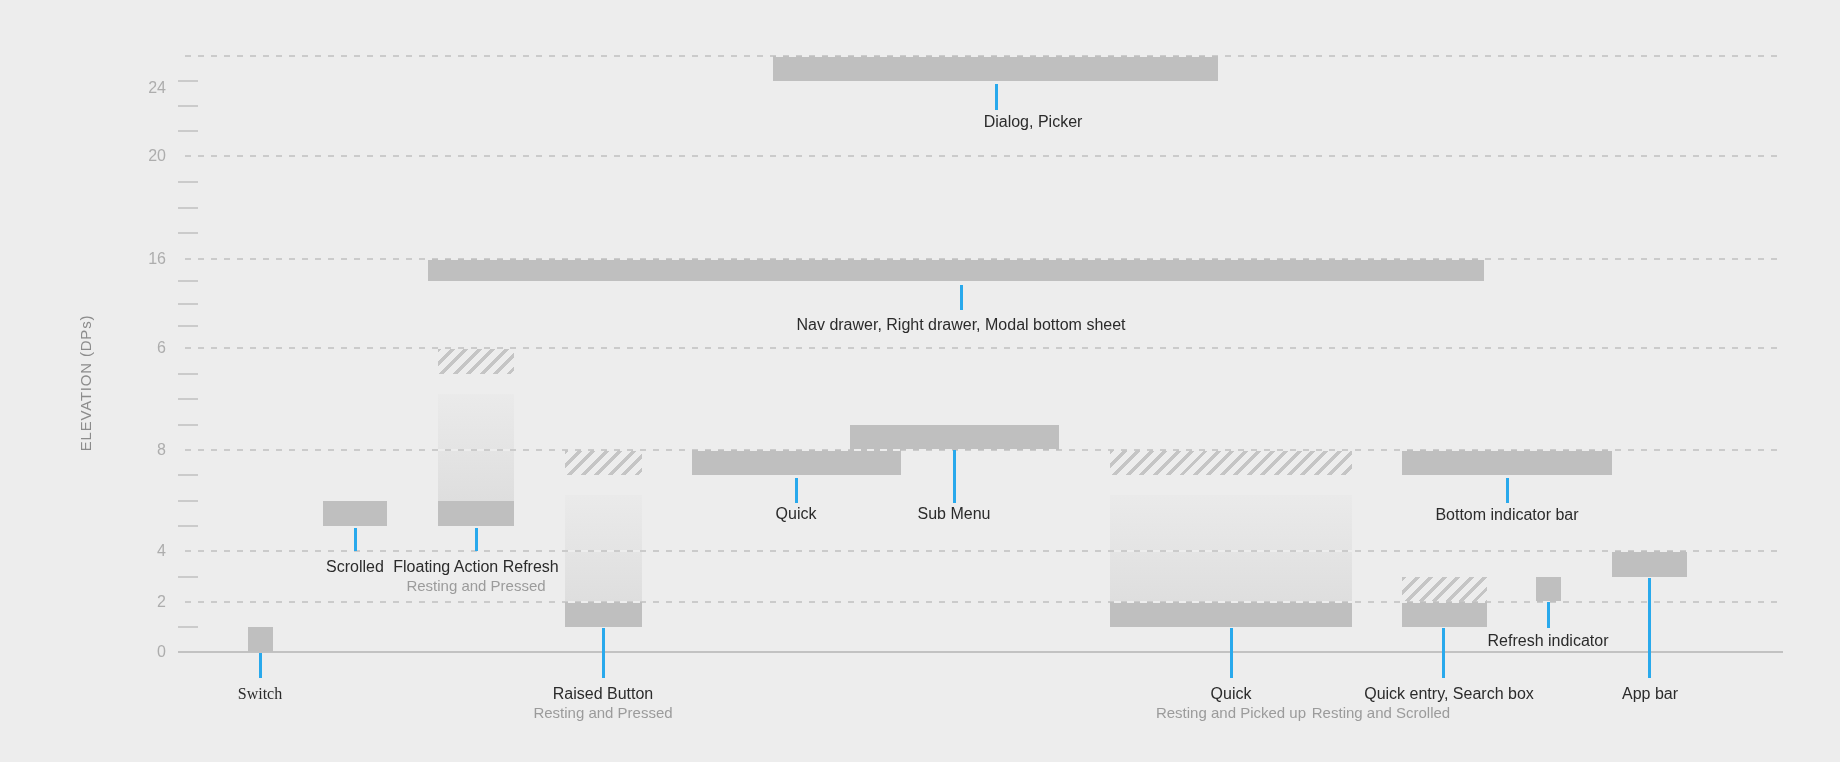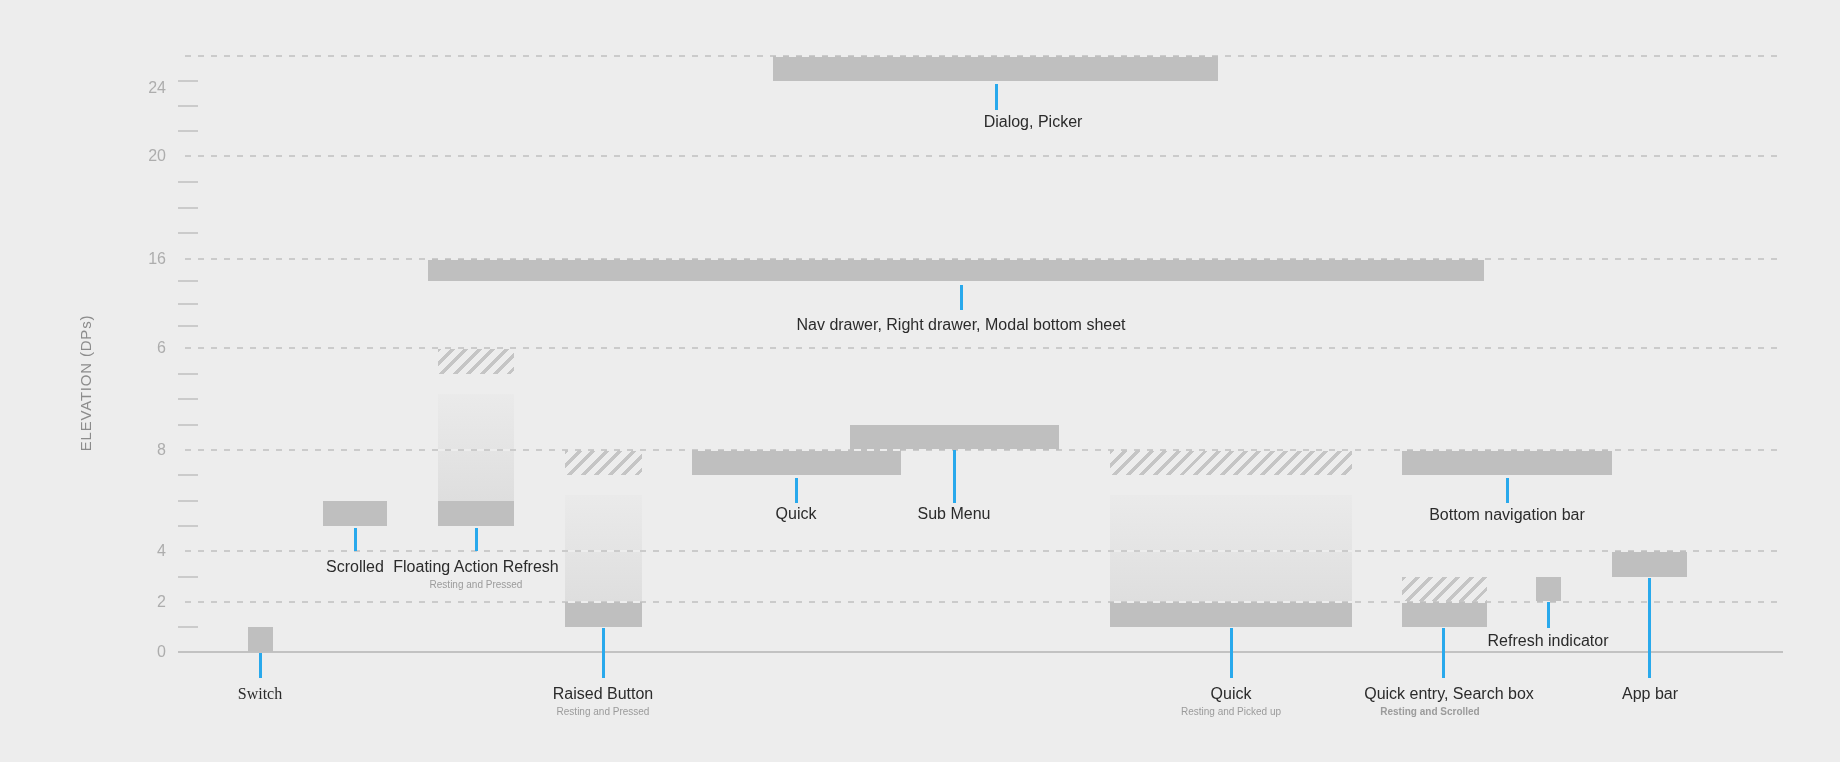--- a/index.html
+++ b/index.html
@@ -37,21 +37,21 @@
     z-index:4;
     background:repeating-linear-gradient(135deg,var(--hatch) 0 3.5px,rgba(0,0,0,0) 3.5px 9.5px);
   }
   .leader{position:absolute;width:3px;z-index:6;background:var(--blue);}
   .comp-label{
     position:absolute;transform:translate(-50%,-50%);white-space:nowrap;
     color:var(--label-text);font-size:16px;z-index:7;line-height:1;
   }
   .comp-sub{
     position:absolute;transform:translate(-50%,-50%);white-space:nowrap;
-    color:var(--subtitle-text);font-size:10px;z-index:7;line-height:1;
+    color:var(--subtitle-text);font-size:15px;z-index:7;line-height:1;
   }
 </style>
 </head>
 <body>
 
 <div id="stage" style="--bg: #EDEDED; --bar: #BFBFBF; --hatch: #C5C5C5; --gridline: #CBCBCB; --baseline: #C2C2C2; --blue: #29A9EC; --label-text: #2B2B2B; --subtitle-text: #9B9B9B; --axis-text: #ADADAD; --axis-title-text: #8C8C8C;">
   <div class="axis-title" style="left: 85px; top: 383px;">ELEVATION (DPs)</div>
 <div class="grid-back" style="left: 178px; top: 55px; width: 1605px;"></div>
     <div class="grid-front" style="left: 178px; top: 55px; width: 1605px;"></div>
     <div class="tick-label" style="left: 118px; top: 56px; margin-top: 32px;">24</div>
@@ -125,23 +125,23 @@
     <div class="blk blk-solid" style="left: 1110px; top: 602px; width: 242px; height: 25px;"></div>
     <div class="blk blk-gradient" style="left: 1110px; top: 495px; width: 242px; height: 107px;"></div>
     <div class="blk blk-hatched" style="left: 1110px; top: 450px; width: 242px; height: 25px;"></div>
     <div class="leader" style="left: 1230px; top: 628px; height: 50px;"></div>
     <div class="comp-label" style="left: 1231px; top: 694px;">Quick</div>
     <div class="comp-sub" style="left: 1231px; top: 712px;">Resting and Picked up</div>
     <div class="blk blk-solid" style="left: 1402px; top: 602px; width: 85px; height: 25px;"></div>
     <div class="blk blk-hatched" style="left: 1402px; top: 577px; width: 85px; height: 25px;"></div>
     <div class="leader" style="left: 1442px; top: 628px; height: 50px;"></div>
     <div class="comp-label" style="left: 1449px; top: 694px;">Quick entry, Search box</div>
-    <div class="comp-sub" style="left: 1430px; top: 712px; font-weight: bold;">Resting and Scrolled</div>
+    <div class="comp-sub" style="left: 1381px; top: 712px;">Resting and Scrolled</div>
     <div class="blk blk-solid" style="left: 1536px; top: 577px; width: 25px; height: 25px;"></div>
     <div class="leader" style="left: 1547px; top: 602px; height: 26px;"></div>
     <div class="comp-label" style="left: 1548px; top: 641px;">Refresh indicator</div>
     <div class="blk blk-solid" style="left: 1402px; top: 450px; width: 210px; height: 25px;"></div>
     <div class="leader" style="left: 1506px; top: 478px; height: 25px;"></div>
-    <div class="comp-label" style="left: 1507px; top: 515px;">Bottom navigation bar</div>
+    <div class="comp-label" style="left: 1507px; top: 515px;">Bottom indicator bar</div>
     <div class="blk blk-solid" style="left: 1612px; top: 551px; width: 75px; height: 26px;"></div>
     <div class="leader" style="left: 1648px; top: 578px; height: 100px;"></div>
     <div class="comp-label" style="left: 1650px; top: 694px;">App bar</div>
   </div>
 
 </body></html>

